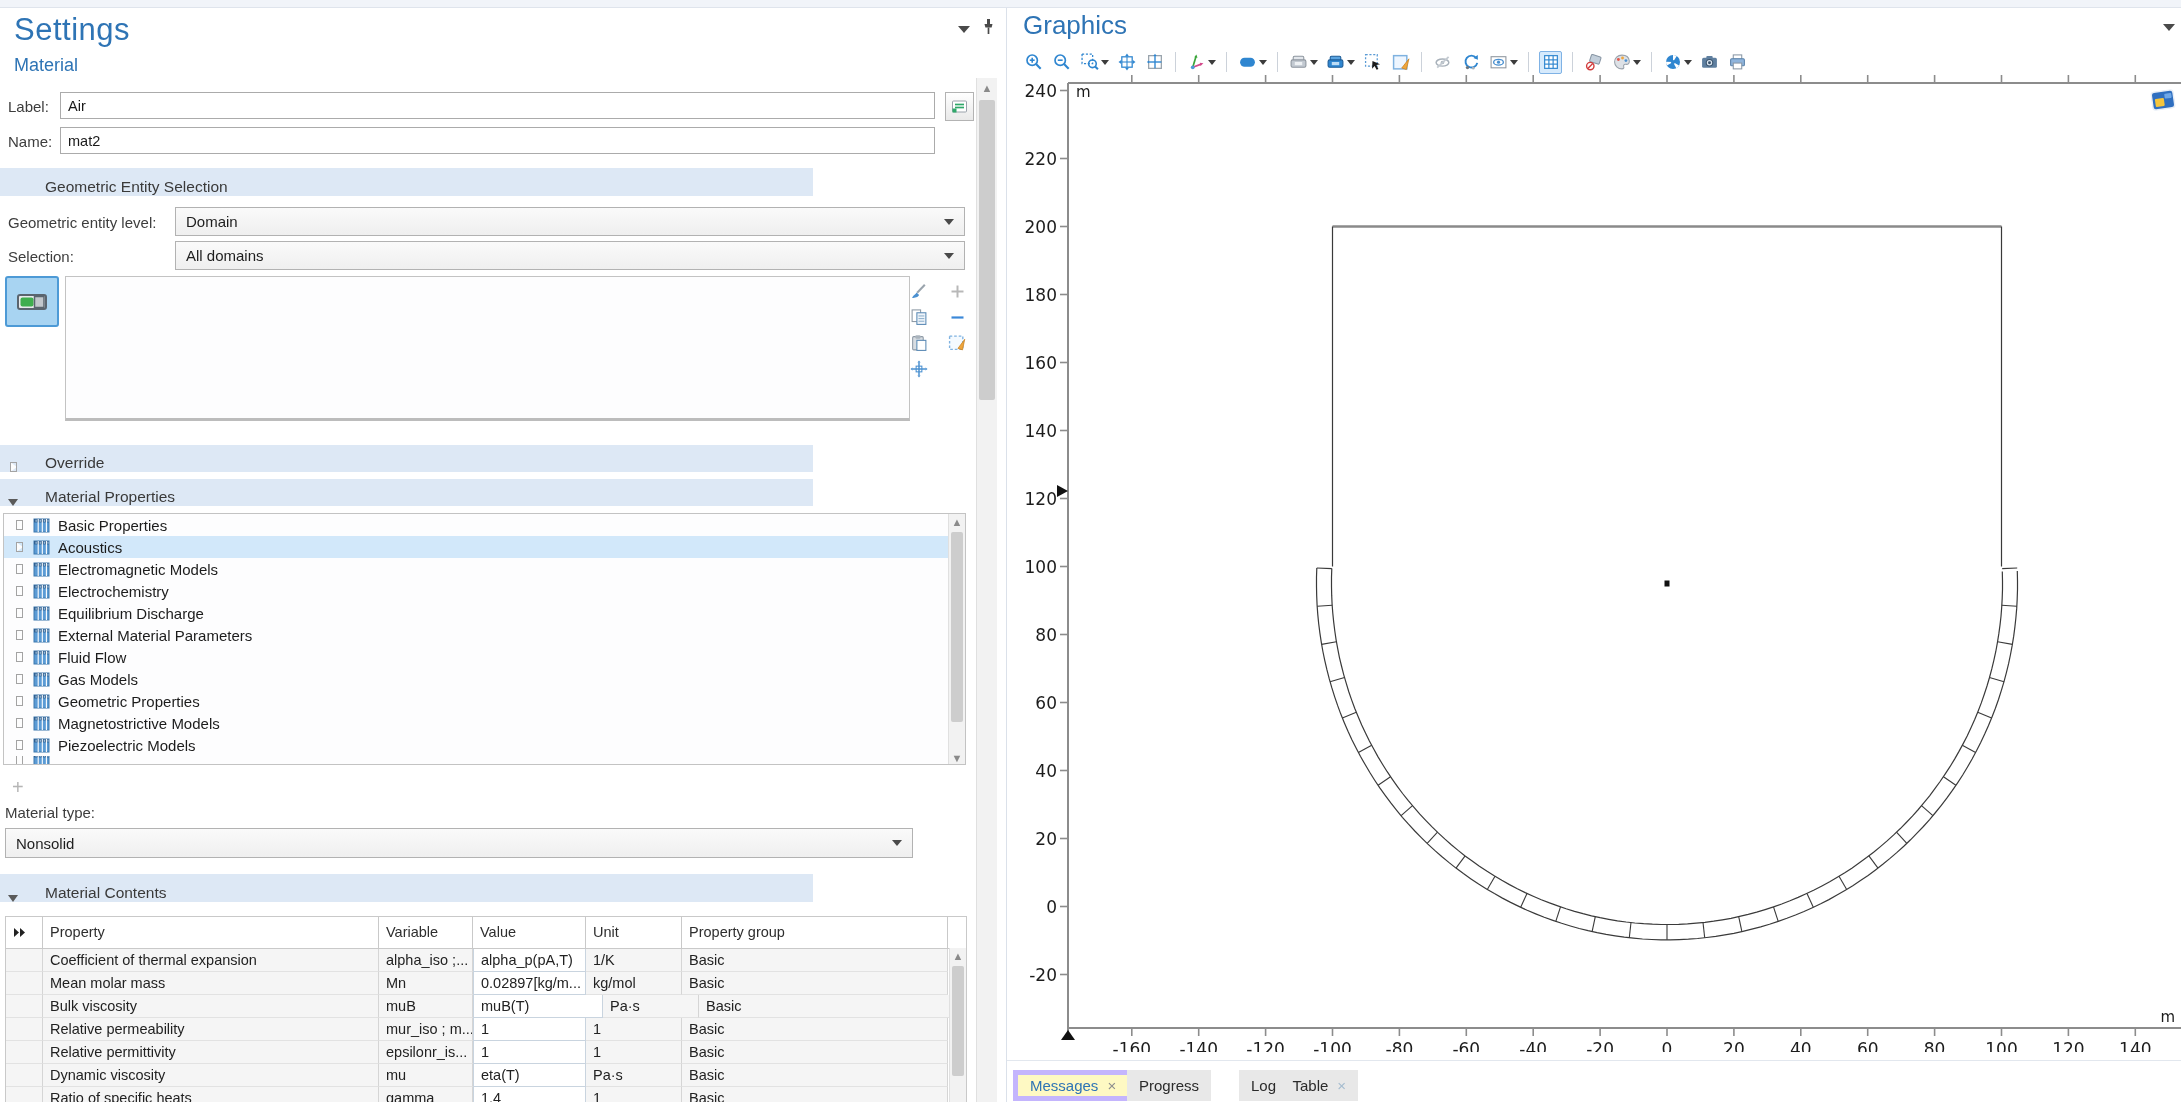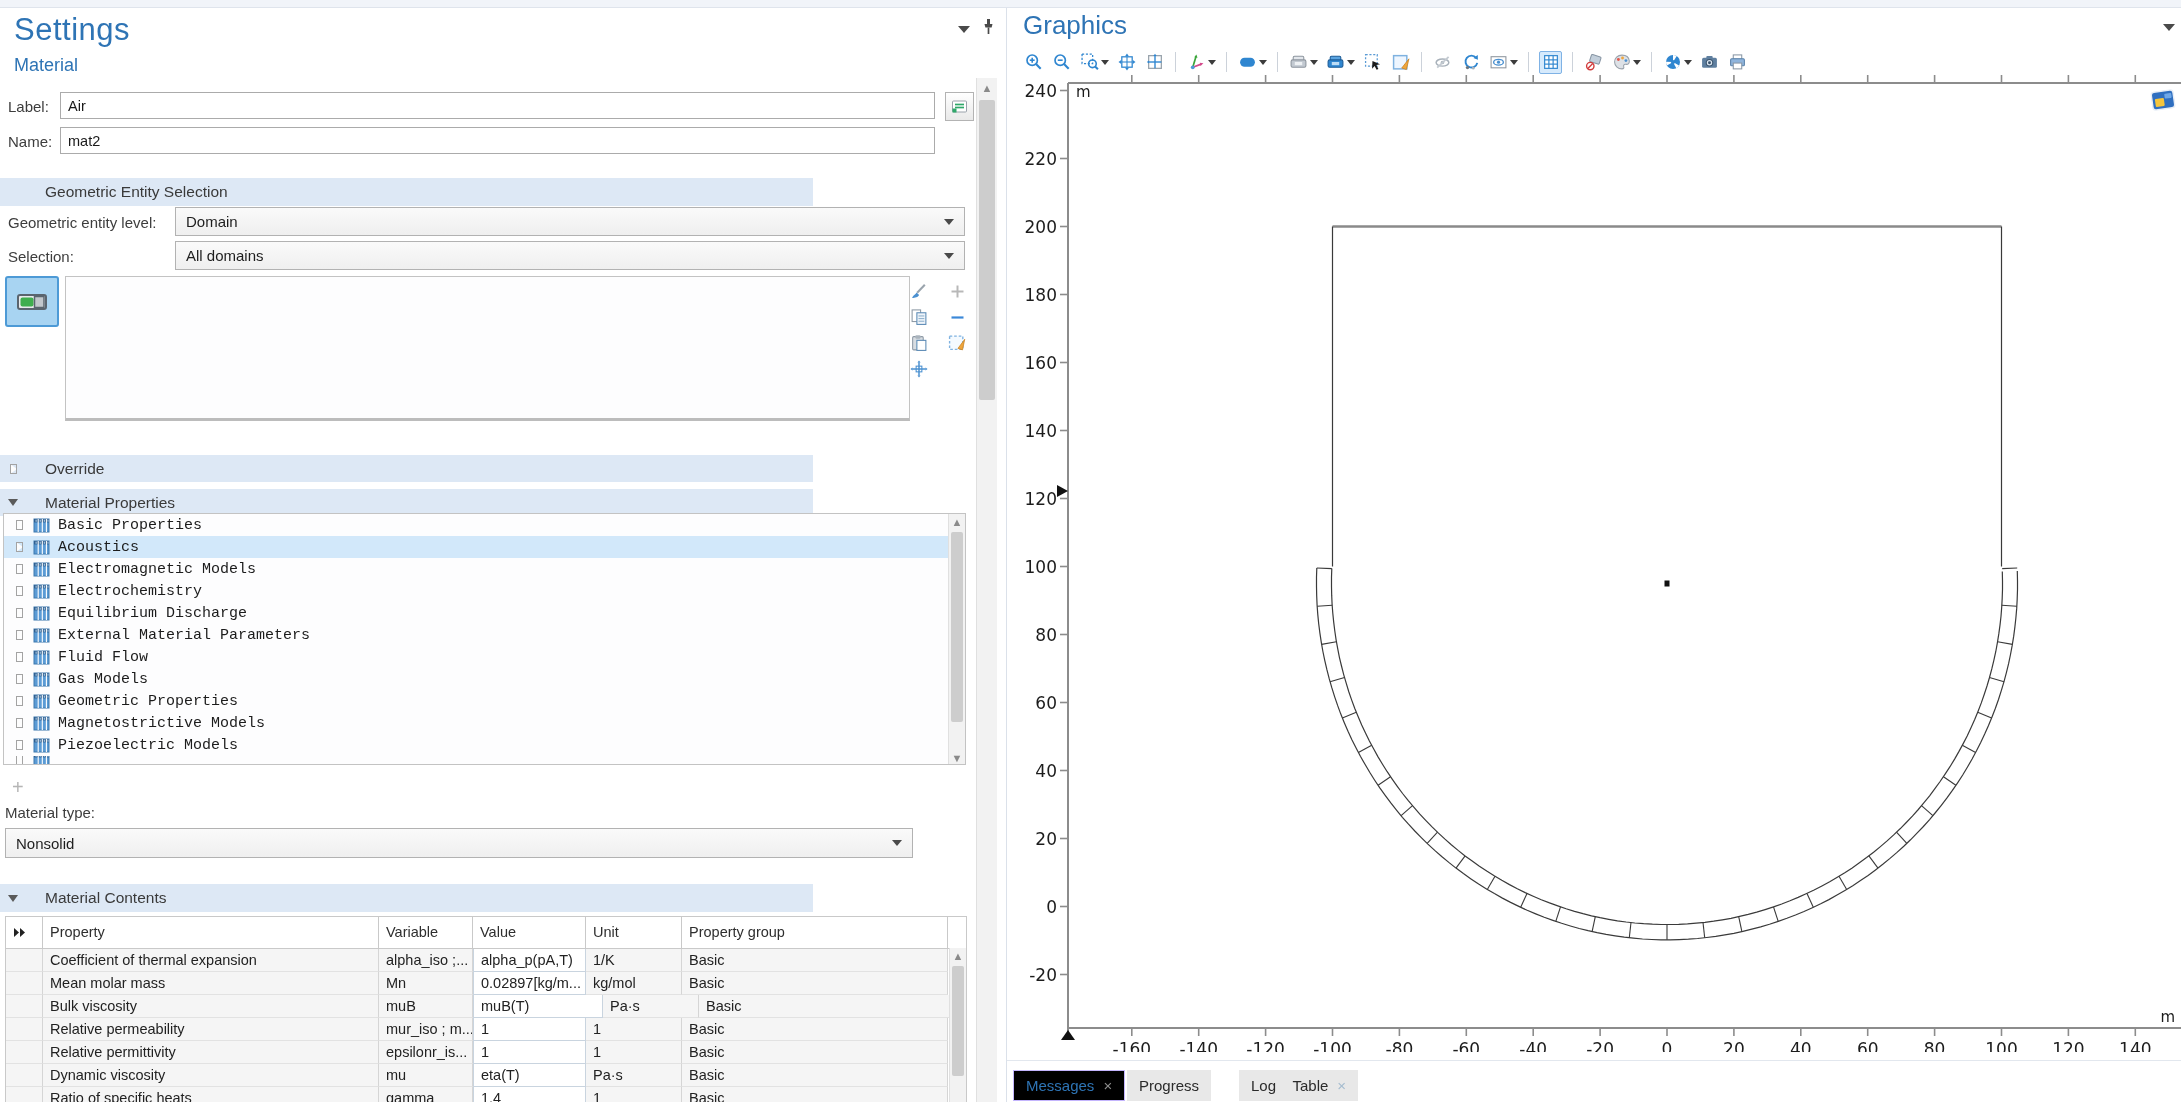--- a/index.html
+++ b/index.html
@@ -7,31 +7,31 @@
        font-family:"Liberation Sans",sans-serif;color:#2b2b2b;}
   .abs{position:absolute;}
   .topstrip{left:0;top:0;width:2181px;height:7px;background:#f1f4f9;border-bottom:1px solid #dfe4ec;}
   
   #settings{left:0;top:8px;width:1000px;height:1094px;background:#fff;}
   .panel-title{color:#2e74b5;font-weight:300;font-size:31px;letter-spacing:0.5px;}
   .panel-sub{color:#2e74b5;font-weight:300;font-size:18px;}
   .flabel{font-size:15px;color:#3d3d3d;}
   .tfield{position:absolute;box-sizing:border-box;border:1px solid #ababab;background:#fff;
           font-family:"Liberation Sans",sans-serif;font-size:14.5px;color:#1a1a1a;padding:2px 7px;height:27px;}
-  .band{position:absolute;left:0;width:813px;height:28px;background:#dde8f5;display:flex;align-items:center;margin-top:10px;}
+  .band{position:absolute;left:0;width:813px;height:28px;background:#dde8f5;display:flex;align-items:flex-end;}
   .band .btxt{font-size:15.5px;color:#3a3a3a;margin-left:45px;}
   .chev-c{width:0;height:0;border-top:5px solid transparent;border-bottom:5px solid transparent;border-left:7px solid #fdfdfd;
           outline:1px solid #a3a3a3;outline-offset:-1px;}
   .tri-down{width:0;height:0;border-left:5px solid transparent;border-right:5px solid transparent;border-top:7px solid #5a5a5a;}
   .dropdown{position:absolute;box-sizing:border-box;border:1px solid #b2b2b2;background:linear-gradient(#fafafa,#efefef);
             display:flex;align-items:center;font-size:15px;color:#1e1e1e;padding:0 10px;height:29px;}
   .dropdown .ddval{flex:1;}
   .dd-arrow{width:0;height:0;border-left:5px solid transparent;border-right:5px solid transparent;border-top:6px solid #4a4a4a;}
   .listbox{position:absolute;box-sizing:border-box;border:1px solid #c3c3c3;background:#fdfdfe;}
-  .treerow{height:22px;display:flex;align-items:center;font-size:15px;color:#1c1c1c;font-family:Liberation Mono, monospace;}
+  .treerow{height:22px;display:flex;align-items:center;font-size:15px;color:#1c1c1c;}
   .treerow.sel{background:#d2e8fa;}
   .scrollv{position:absolute;background:#f2f2f2;border-left:1px solid #e0e0e0;}
   .sthumb{position:absolute;left:2px;right:2px;background:#cdcdcd;border-radius:2px;}
   .sarrow{position:absolute;left:0;right:0;height:16px;color:#8a8a8a;font-size:11px;text-align:center;line-height:16px;}
   .icbtn{display:inline-flex;align-items:center;justify-content:center;}
   
   #mc-table{position:absolute;left:5px;top:908px;width:962px;height:194px;border:1px solid #c9c9c9;box-sizing:border-box;
             font-size:14.5px;color:#222;background:#fff;overflow:hidden;}
   .mcrow{display:flex;height:23px;line-height:23px;}
   .mchead{height:31px;line-height:31px;background:#fff;border-bottom:1px solid #c9c9c9;font-size:14.5px;color:#2e2e2e;}
@@ -42,21 +42,21 @@
   #graphics{left:1006px;top:8px;width:1175px;height:1094px;background:#fff;border-left:1px solid #dbe1ea;}
   .gtitle{color:#2e74b5;font-weight:300;font-size:26px;}
   #gtoolbar{position:absolute;left:16px;top:40px;height:28px;display:flex;align-items:center;gap:7px;}
   .tbi{width:21px;height:21px;display:flex;align-items:center;justify-content:center;}
   .tbi.active{background:#d6eafc;border:1px solid #7fb2e5;border-radius:2px;box-sizing:content-box;}
   .tbsep{width:1px;height:20px;background:#ccd2da;margin:0 3px;}
   .tbdd{width:0;height:0;border-left:4.5px solid transparent;border-right:4.5px solid transparent;border-top:5.5px solid #3c3c3c;margin-left:1px;}
   
   #tabbar{position:absolute;left:0px;top:1052px;width:1175px;height:42px;background:#fff;border-top:1px solid #e2e7ee;}
   .tab{position:absolute;top:9px;height:31px;display:flex;align-items:center;padding:0 12px;font-size:15px;box-sizing:border-box;}
-  .tab.active{background:#000000;border:1px solid #c4b5fd;color:#2e74b5;}
+  .tab.active{background:#fef9c3;border:5px solid #c4b5fd;color:#2e74b5;}
   .tab.idle{background:#e8e8e8;color:#2b2b2b;}
   .tabx{margin-left:9px;font-size:15px;color:#8e8e8e;}
   .tabx.lite{color:#a5bccf;}
   svg{display:block;}
   text{font-family:"DejaVu Sans","Liberation Sans",sans-serif;}
 </style>
 </head>
 <body>
 <div id="app">
 

